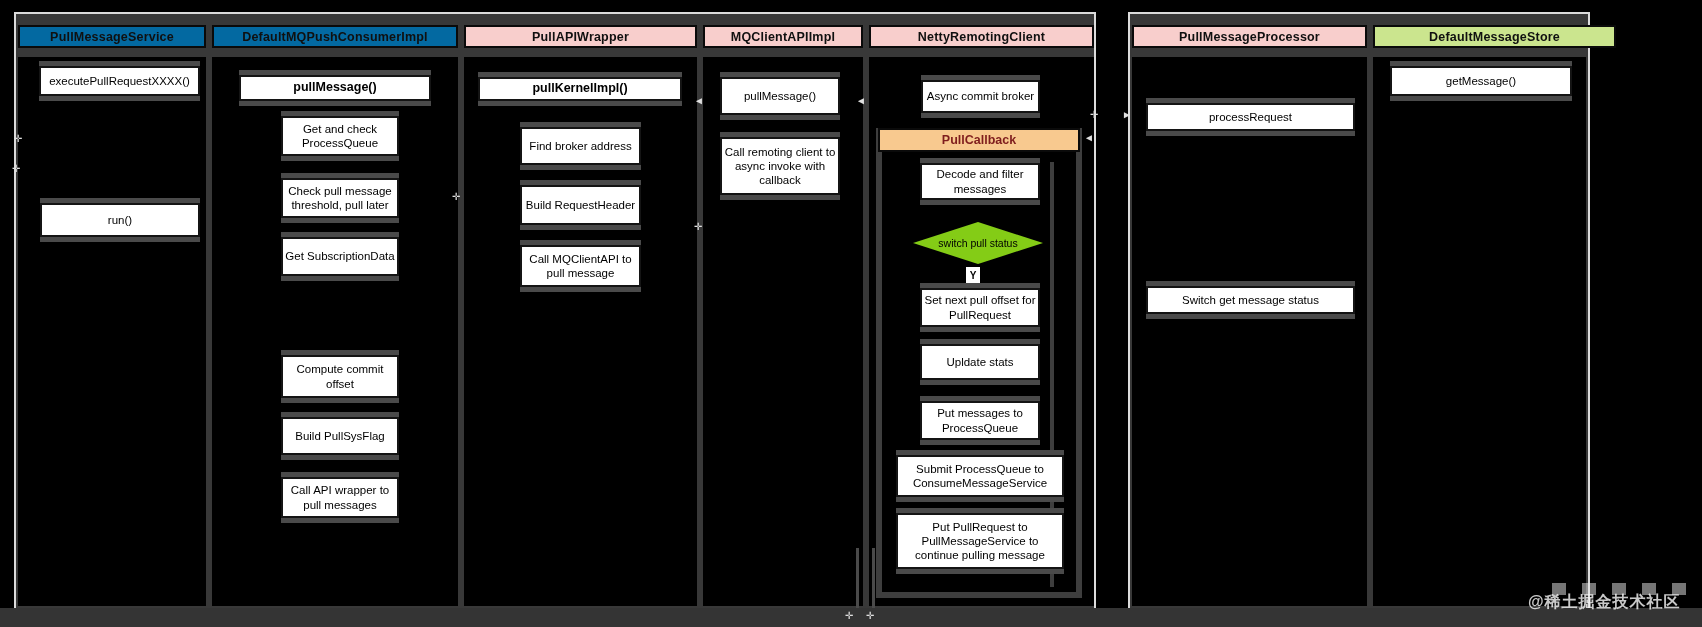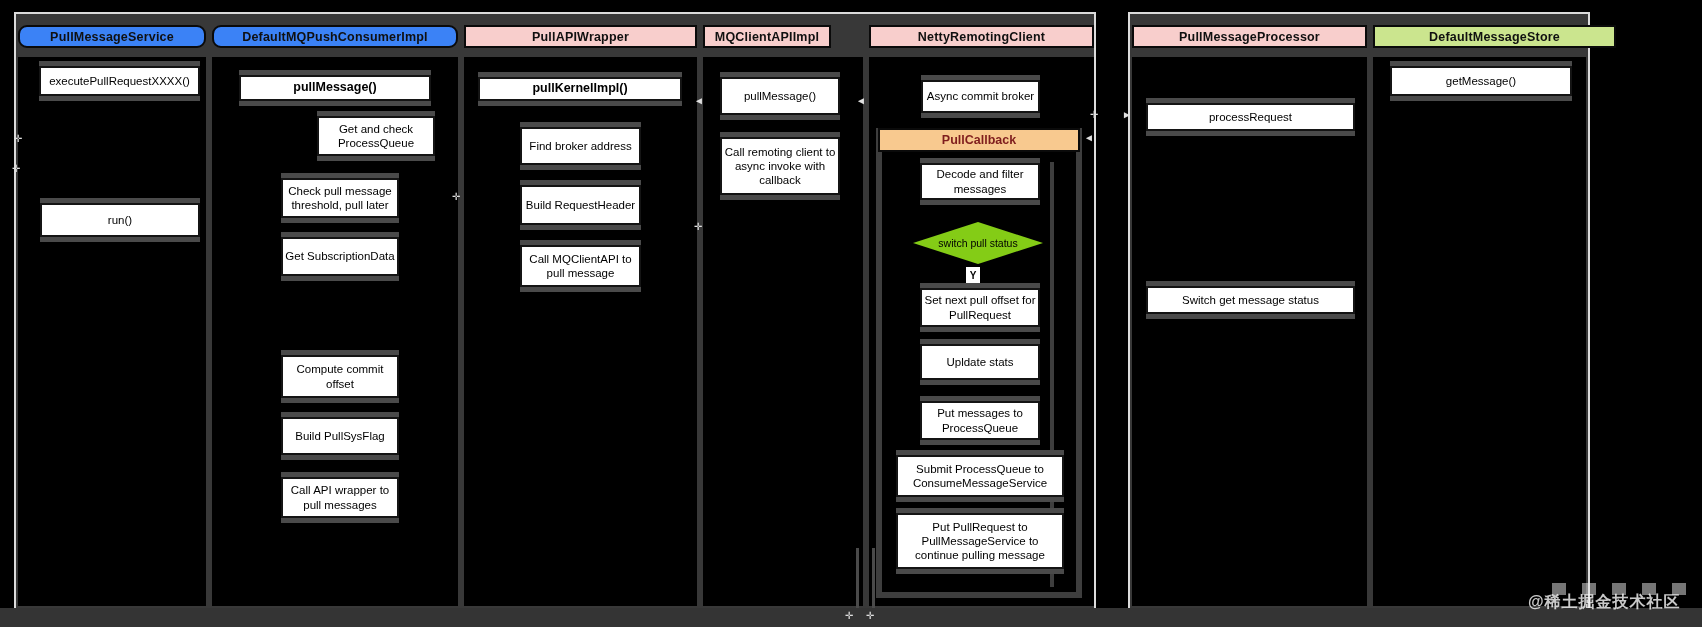--- a/index.html
+++ b/index.html
@@ -3,21 +3,21 @@
 <meta charset="utf-8">
 <style>
   html,body{margin:0;padding:0;background:#000;}
   .canvas{position:relative;width:1702px;height:627px;background:#000;overflow:hidden;
           font-family:"Liberation Sans",sans-serif;}
   .pool{position:absolute;background:#383838;border:2px solid #dcdcdc;box-sizing:border-box;}
   .laneBody{position:absolute;background:#000;}
   .laneHdr{position:absolute;height:23px;border:2px solid #0a0a0a;box-sizing:border-box;
            display:flex;align-items:center;justify-content:center;
            font-weight:bold;font-size:12.5px;color:#101010;letter-spacing:.2px;}
-  .hdr-blue{background:#3b82f6;border-radius:9px;}
+  .hdr-blue{background:#0369a1;}
   .hdr-pink{background:#f8cecc;}
   .hdr-green{background:#cbe58e;}
   .node{position:absolute;background:#fff;border:2px solid #141414;box-sizing:border-box;
         display:flex;align-items:center;justify-content:center;text-align:center;
         font-size:11.5px;line-height:1.22;color:#000;padding:1px 2px;
         box-shadow:0 -5px 0 #4a4a4a,0 5px 0 #4a4a4a;}
   .major{font-weight:bold;font-size:12.5px;}
   .cbGroup{position:absolute;background:#000;box-sizing:border-box;
            border-left:6px solid #3e3e3e;border-right:6px solid #3e3e3e;border-bottom:6px solid #3e3e3e;}
   .cbHdr{position:absolute;height:24px;background:#f8c98f;border:2px solid #0a0a0a;box-sizing:border-box;
@@ -46,30 +46,30 @@
   <div class="laneBody" style="left:212px;top:57px;width:246px;height:549px;"></div>
   <div class="laneBody" style="left:464px;top:57px;width:233px;height:549px;"></div>
   <div class="laneBody" style="left:703px;top:57px;width:160px;height:549px;"></div>
   <div class="laneBody" style="left:869px;top:57px;width:225px;height:549px;"></div>
   <div class="laneBody" style="left:1132px;top:57px;width:235px;height:549px;"></div>
   <div class="laneBody" style="left:1373px;top:57px;width:213px;height:549px;"></div>
 
   <div class="laneHdr hdr-blue" style="left:18px;top:25px;width:188px;">PullMessageService</div>
   <div class="laneHdr hdr-blue" style="left:212px;top:25px;width:246px;">DefaultMQPushConsumerImpl</div>
   <div class="laneHdr hdr-pink" style="left:464px;top:25px;width:233px;">PullAPIWrapper</div>
-  <div class="laneHdr hdr-pink" style="left:703px;top:25px;width:128px;text-align:center;">MQClientAPIImpl</div>
+  <div class="laneHdr hdr-pink" style="left:703px;top:25px;width:160px;text-align:center;">MQClientAPIImpl</div>
   <div class="laneHdr hdr-pink" style="left:869px;top:25px;width:225px;text-align:right;">NettyRemotingClient</div>
   <div class="laneHdr hdr-pink" style="left:1132px;top:25px;width:235px;">PullMessageProcessor</div>
   <div class="laneHdr hdr-green" style="left:1373px;top:25px;width:243px;">DefaultMessageStore</div>
 
   <div class="node" style="left:39px;top:66px;width:161px;height:30px;">executePullRequestXXXX()</div>
   <div class="node" style="left:40px;top:203px;width:160px;height:34px;">run()</div>
 
   <div class="node major" style="left:239px;top:75px;width:192px;height:26px;">pullMessage()</div>
-  <div class="node" style="left:281px;top:116px;width:118px;height:40px;margin-left:36px;">Get and check ProcessQueue</div>
+  <div class="node" style="left:281px;top:116px;width:118px;height:40px;">Get and check ProcessQueue</div>
   <div class="node" style="left:281px;top:178px;width:118px;height:40px;">Check pull message threshold, pull later</div>
   <div class="node" style="left:281px;top:237px;width:118px;height:39px;">Get SubscriptionData</div>
   <div class="node" style="left:281px;top:355px;width:118px;height:43px;">Compute commit offset</div>
   <div class="node" style="left:281px;top:417px;width:118px;height:38px;">Build PullSysFlag</div>
   <div class="node" style="left:281px;top:477px;width:118px;height:41px;">Call API wrapper to pull messages</div>
 
   <div class="node major" style="left:478px;top:77px;width:204px;height:24px;">pullKernelImpl()</div>
   <div class="node" style="left:520px;top:127px;width:121px;height:38px;">Find broker address</div>
   <div class="node" style="left:520px;top:185px;width:121px;height:40px;">Build RequestHeader</div>
   <div class="node" style="left:520px;top:245px;width:121px;height:42px;">Call MQClientAPI to pull message</div>

